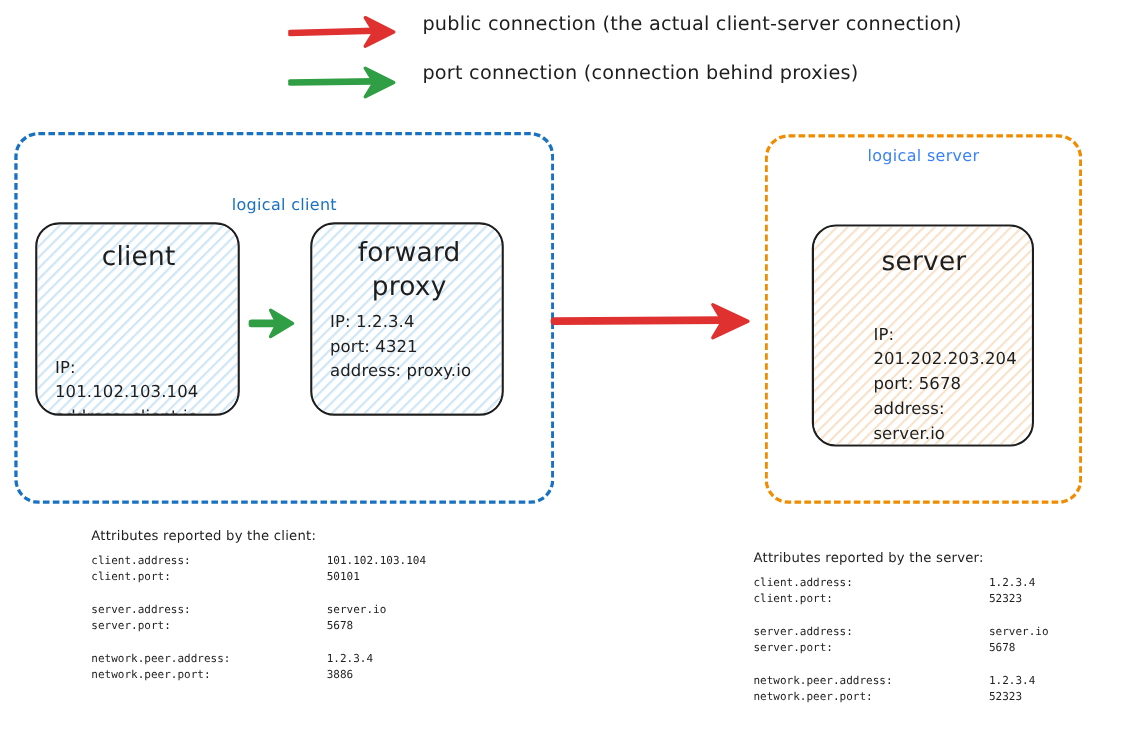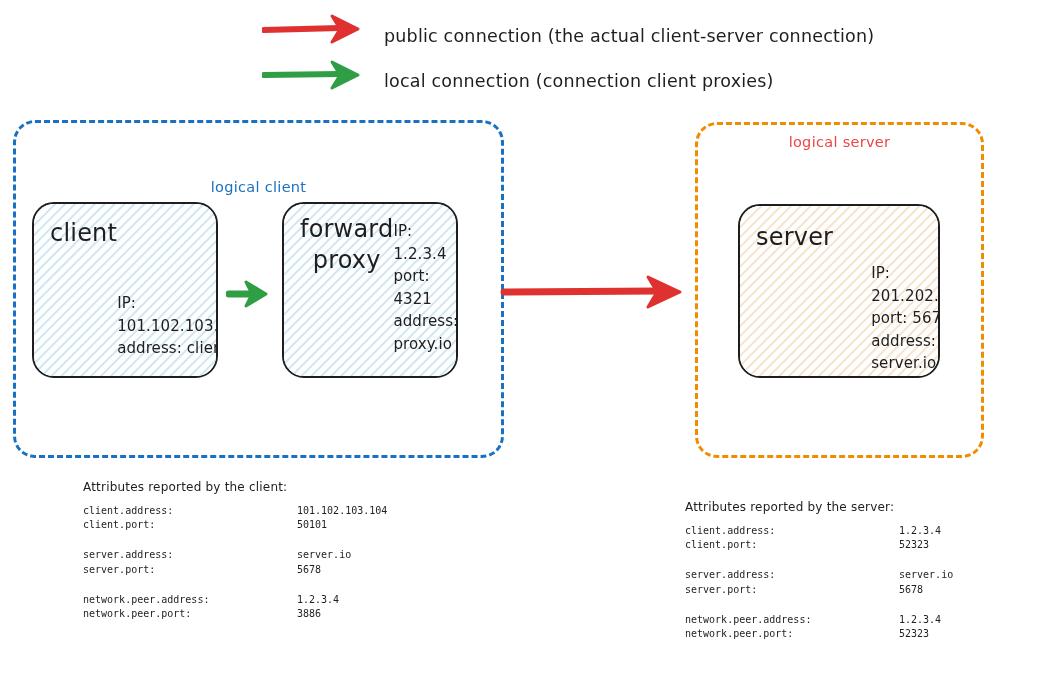--- a/index.html
+++ b/index.html
@@ -18,21 +18,21 @@
 
   .canvas {
     position: absolute;
     inset: 0;
   }
 
   
   .legend-row {
     position: absolute;
     display: flex;
-    align-items: flex-end;
+    align-items: flex-start;
   }
   .legend-row.r1 { left: 262px; top: 12px; }
   .legend-row.r2 { left: 262px; top: 57px; }
 
   .legend-arrow {
     width: 110px;
     height: 34px;
     flex: none;
   }
   .legend-label {
@@ -71,61 +71,62 @@
     top: 9px;
     left: 0;
     right: 0;
     text-align: center;
     font-family: "DejaVu Sans", sans-serif;
     font-size: 14.5px;
     letter-spacing: 0.3px;
     white-space: nowrap;
   }
   .client-group .group-label { color: #1971c2; margin-top: 47px; }
-  .server-group .group-label { color: #ef4444; }
+  .server-group .group-label { color: #3b82f6; }
 
   
   .node {
     position: absolute;
     border: 2px solid #1e1e1e;
     border-radius: 22px;
     box-sizing: border-box;
     overflow: hidden;
   }
   .node .hatch {
     position: absolute;
     inset: 0;
     z-index: 0;
   }
   .node .node-inner {
     position: relative;
     z-index: 1;
     height: 100%;
     box-sizing: border-box;
     display: flex;
+    flex-direction: column;
   }
   .node-title {
     text-align: center;
     font-family: "DejaVu Sans", sans-serif;
     font-size: 24px;
     line-height: 1.28;
     color: #1e1e1e;
     letter-spacing: 0.2px;
   }
   .node-details {
     font-family: "DejaVu Sans", sans-serif;
     font-size: 15px;
     line-height: 1.5;
     color: #1e1e1e;
     letter-spacing: 0.1px;
   }
 
   #client-node  { left: 32px;  top: 202px; width: 186px; height: 176px; }
   #proxy-node   { left: 282px; top: 202px; width: 176px; height: 176px; }
-  #server-node  { left: 738px; top: 204px; width: 202px; height: 174px; }
+  #server-node  { left: 738px; top: 204px; width: 202px; height: 202px; }
 
   #client-node .node-inner  { padding: 14px 14px 12px 16px; }
   #proxy-node .node-inner   { padding: 10px 12px 12px 16px; }
   #server-node .node-inner  { padding: 16px 14px 12px 16px; }
 
   #client-node .node-details  { margin-top: 74px; }
   #proxy-node .node-details   { margin-top: 6px; }
   #server-node .node-details  { margin-top: 40px; margin-left: 38px; }
 
   
@@ -182,21 +183,21 @@
       <path d="M70 4 L96 17 L70 30 L78 17 Z" fill="#e03131" stroke="#e03131" stroke-width="3" stroke-linejoin="round"></path>
     </svg>
     <span class="legend-label">public connection (the actual client-server connection)</span>
   </div>
 
   <div class="legend-row r2">
     <svg class="legend-arrow" viewBox="0 0 110 34">
       <path d="M2 18 L78 17" stroke="#2f9e44" stroke-width="6" stroke-linecap="round" fill="none"></path>
       <path d="M70 5 L96 18 L70 31 L78 18 Z" fill="#2f9e44" stroke="#2f9e44" stroke-width="3" stroke-linejoin="round"></path>
     </svg>
-    <span class="legend-label">local connection (connection client proxies)</span>
+    <span class="legend-label">port connection (connection behind proxies)</span>
   </div>
 
   <div class="group client-group">
     <div class="group-label">logical client</div>
   </div>
 
   <div class="group server-group">
     <div class="group-label">logical server</div>
   </div>
 

